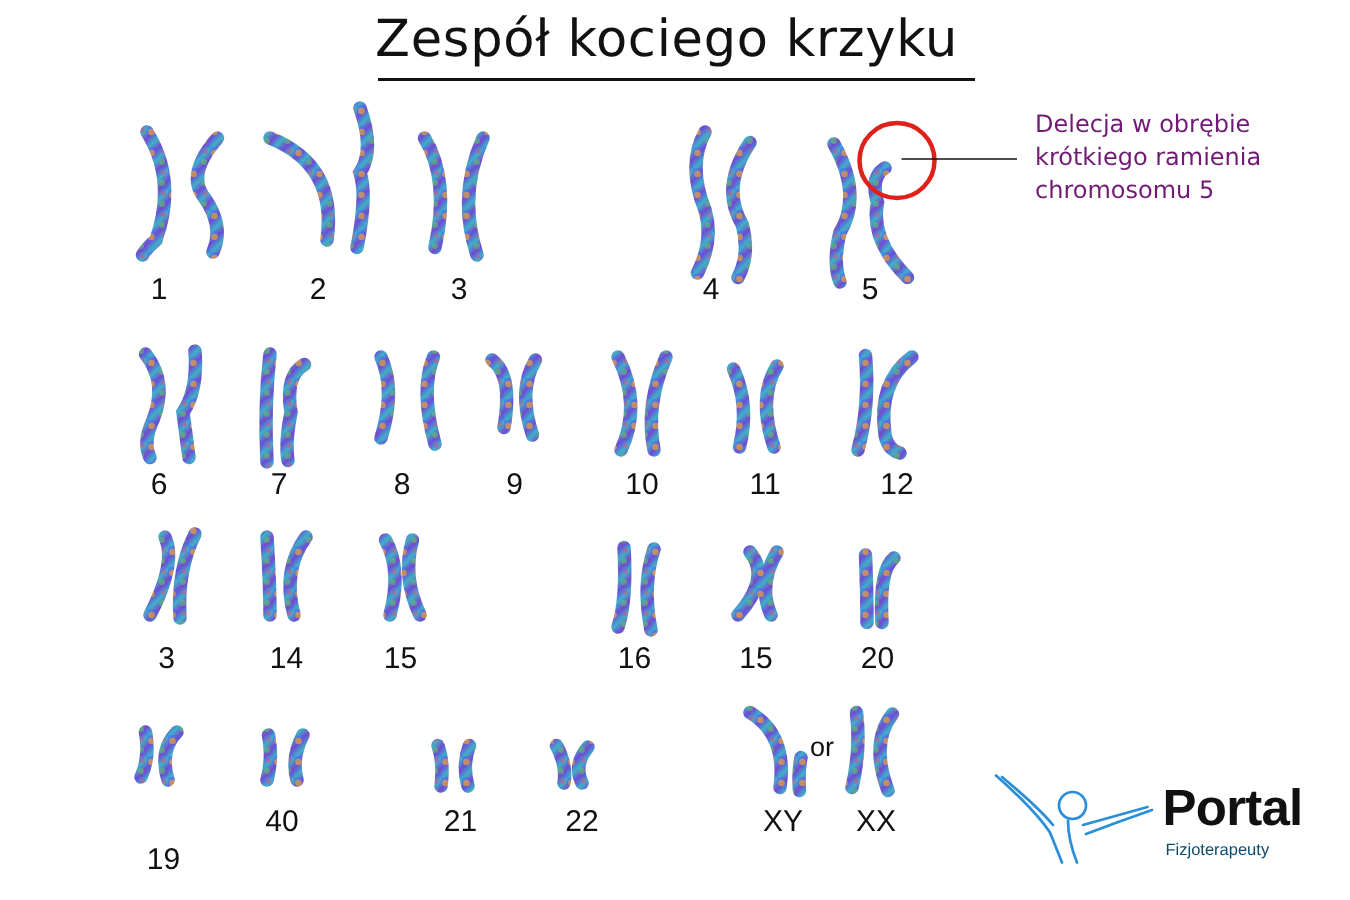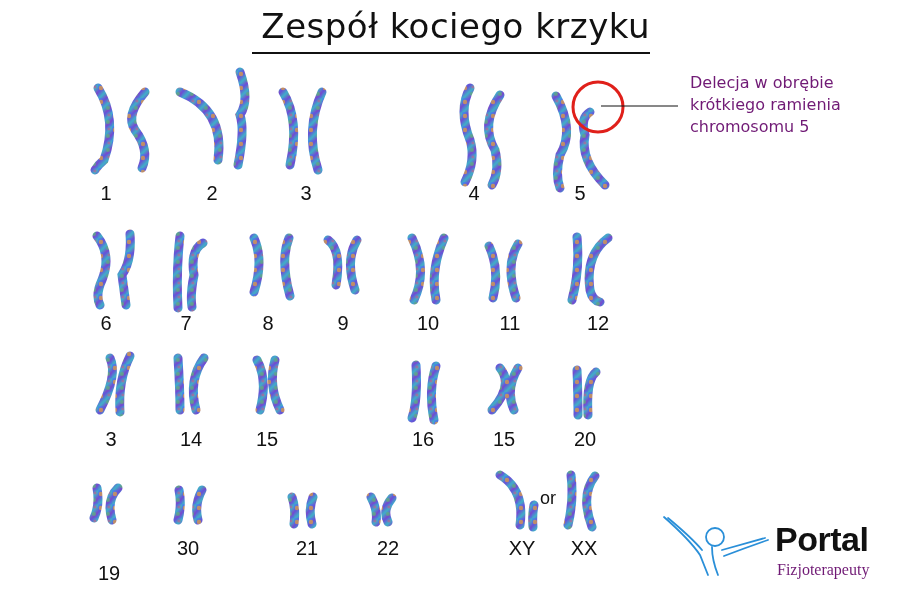--- a/index.html
+++ b/index.html
@@ -1,24 +1,24 @@
 <!DOCTYPE html>
 <html><head>
 <meta charset="utf-8">
 <style>
   html,body{margin:0;padding:0;background:#fff;}
   body{width:900px;height:600px;position:relative;overflow:hidden;font-family:"DejaVu Sans","Liberation Sans",sans-serif;}
-  .title{position:absolute;left:250px;top:6px;width:400px;text-align:right;font-size:34px;color:#111;letter-spacing:0.5px;font-family:"DejaVu Sans",sans-serif;font-weight:normal;}
+  .title{position:absolute;left:250px;top:6px;width:400px;text-align:left;font-size:34px;color:#111;letter-spacing:0.5px;font-family:"DejaVu Sans",sans-serif;font-weight:normal;}
   .title-underline{position:absolute;left:252px;top:52px;width:398px;height:2px;background:#111;}
   svg.karyo{position:absolute;left:0;top:0;}
   .lbl{position:absolute;font-size:20px;color:#111;font-family:"Liberation Sans",sans-serif;transform:translateX(-50%);}
   .annot{position:absolute;left:690px;top:72px;font-size:16px;line-height:22px;color:#701a75;font-family:"DejaVu Sans",sans-serif;}
   .or{position:absolute;left:540px;top:488px;font-size:18px;color:#111;font-family:"Liberation Sans",sans-serif;}
   .logo-portal{position:absolute;left:775px;top:520px;font-size:34px;font-weight:bold;color:#111;font-family:"Liberation Sans",sans-serif;letter-spacing:-0.5px;}
-  .logo-sub{position:absolute;left:777px;top:561px;font-size:16px;color:#701a75;font-family:Liberation Serif, serif;}
+  .logo-sub{position:absolute;left:777px;top:561px;font-size:11px;color:#0c4a6e;font-family:Liberation Sans, sans-serif;}
 </style>
 </head>
 <body>
 
 <div class="title">Zespół kociego krzyku</div>
 <div class="title-underline"></div>
 
 <svg class="karyo" width="900" height="600">
   <defs>
     <linearGradient id="cg" x1="0" y1="0" x2="1" y2="1">
@@ -165,21 +165,21 @@
 <div class="lbl" style="left:598px;top:312px">12</div>
 
 <div class="lbl" style="left:111px;top:428px">3</div>
 <div class="lbl" style="left:191px;top:428px">14</div>
 <div class="lbl" style="left:267px;top:428px">15</div>
 <div class="lbl" style="left:423px;top:428px">16</div>
 <div class="lbl" style="left:504px;top:428px">15</div>
 <div class="lbl" style="left:585px;top:428px">20</div>
 
 <div class="lbl" style="left:109px;top:562px">19</div>
-<div class="lbl" style="left:188px;top:537px">30</div>
+<div class="lbl" style="left:188px;top:537px">40</div>
 <div class="lbl" style="left:307px;top:537px">21</div>
 <div class="lbl" style="left:388px;top:537px">22</div>
 <div class="lbl" style="left:522px;top:537px">XY</div>
 <div class="lbl" style="left:584px;top:537px">XX</div>
 
 <div class="or">or</div>
 
 <div class="annot">
   <div>Delecja w obrębie</div>
   <div>krótkiego ramienia</div>

